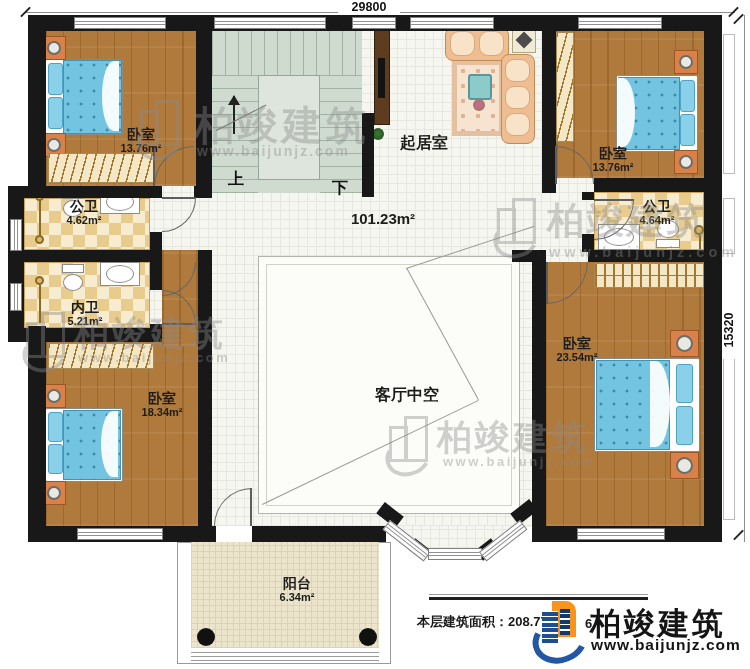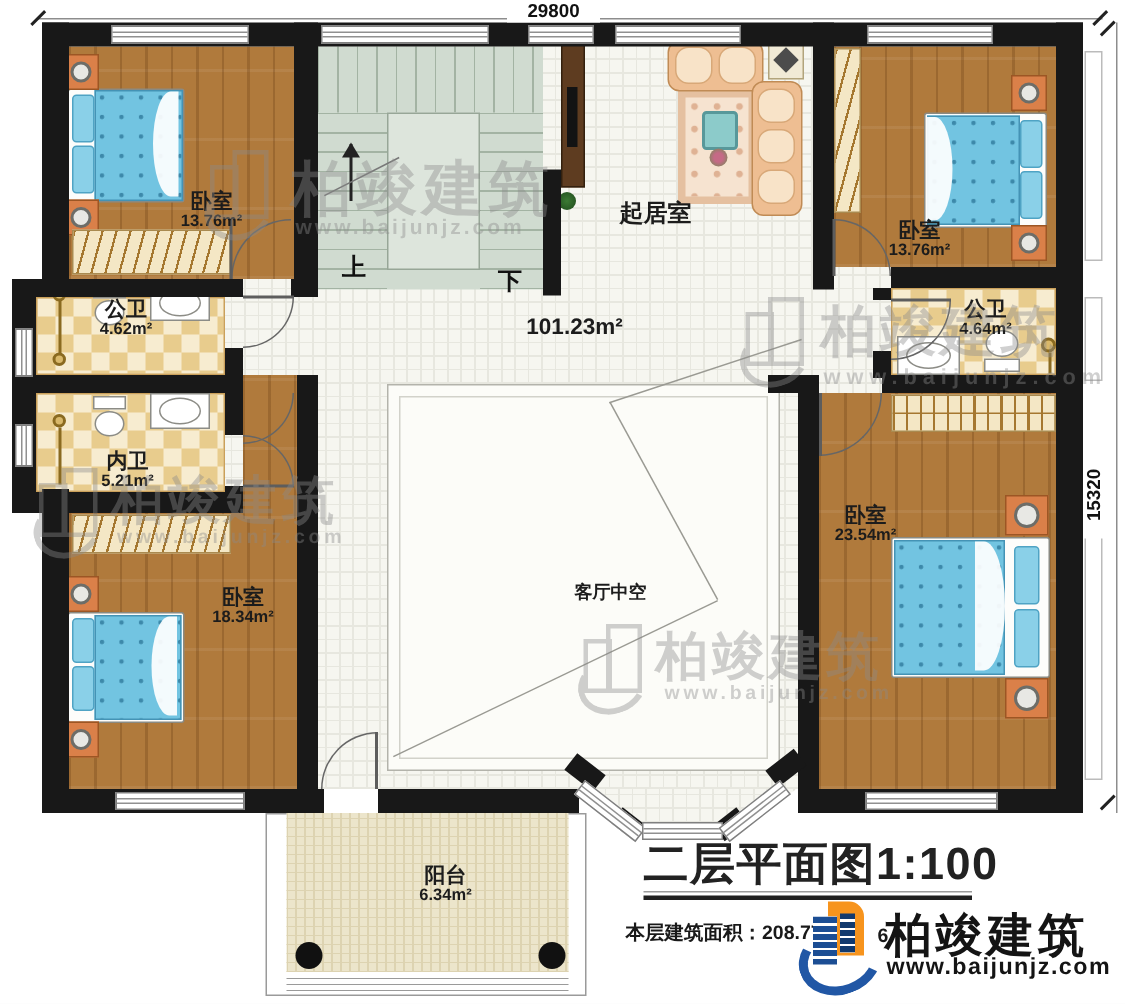--- a/index.html
+++ b/index.html
@@ -270,21 +270,21 @@
   <div class="leaf" style="left:250px;top:488px;width:2px;height:38px;"></div>
 
   <div class="rlabel" style="left:141px;top:141px;">
     <div class="rname">卧室</div>
       <div class="rarea">13.76m²</div>
   </div>
   <div class="rlabel" style="left:613px;top:160px;">
     <div class="rname">卧室</div>
       <div class="rarea">13.76m²</div>
   </div>
-  <div class="rlabel" style="left:437px;top:143px;">
+  <div class="rlabel" style="left:424px;top:143px;">
     <div class="rname big">起居室</div>
   </div>
   <div class="rlabel" style="left:383px;top:219px;">
     <div class="rname" style="font-size:15px;">101.23m²</div>
   </div>
   <div class="rlabel" style="left:84px;top:213px;">
     <div class="rname">公卫</div>
       <div class="rarea">4.62m²</div>
   </div>
   <div class="rlabel" style="left:85px;top:314px;">
@@ -297,21 +297,21 @@
   </div>
   <div class="rlabel" style="left:162px;top:405px;">
     <div class="rname">卧室</div>
       <div class="rarea">18.34m²</div>
   </div>
   <div class="rlabel" style="left:577px;top:350px;">
     <div class="rname">卧室</div>
       <div class="rarea">23.54m²</div>
   </div>
   <div class="rlabel" style="left:407px;top:395px;">
-    <div class="rname" style="font-size:12px;">客厅中空</div>
+    <div class="rname" style="font-size:16px;">客厅中空</div>
   </div>
   <div class="rlabel" style="left:297px;top:590px;">
     <div class="rname">阳台</div>
       <div class="rarea">6.34m²</div>
   </div>
   <div class="updown" style="left:236px;top:179px;">上</div>
   <div class="updown" style="left:340px;top:188px;">下</div>
 
   <div class="dimline" style="left:25px;top:12px;width:710px;height:1px;"></div>
   <div class="tick" style="left:19px;top:11px;"></div>
@@ -352,21 +352,20 @@
   <div class="wm" style="left:389px;top:412px;width:240px;height:66px;">
     <div class="wmglyph" style="left:0;top:4px;width:42px;height:54px;">
         <div class="b1"></div>
         <div class="b2"></div>
         <div class="sw"></div>
       </div>
     <div class="wmt" style="left:48px;top:2px;font-size:35px;letter-spacing:3px;">柏竣建筑</div>
     <div class="wmu" style="left:54px;top:42px;font-size:13px;letter-spacing:2.5px;">www.baijunjz.com</div>
   </div>
 
-  <div class="abs" style="left:429px;top:556px;font-size:30px;font-weight:700;color:#222;letter-spacing:1px;z-index:60;">二层平面图1:100</div>
   <div class="titleu1" style="left:429px;top:594px;width:219px;"></div>
   <div class="titleu2" style="left:429px;top:597px;width:219px;"></div>
   <div class="abs" style="left:417px;top:613px;font-size:13px;font-weight:bold;color:#191919;z-index:60;">
     <span>本层建筑面积：</span><span>208.77m²</span>
   </div>
   <div class="abs" style="left:585px;top:616px;font-size:13px;font-weight:bold;color:#191919;z-index:61;">6</div>
 
   <div class="logo" style="left:534px;top:599px;width:54px;height:58px;">
     <div class="or"></div>
       <div class="nv"></div>

